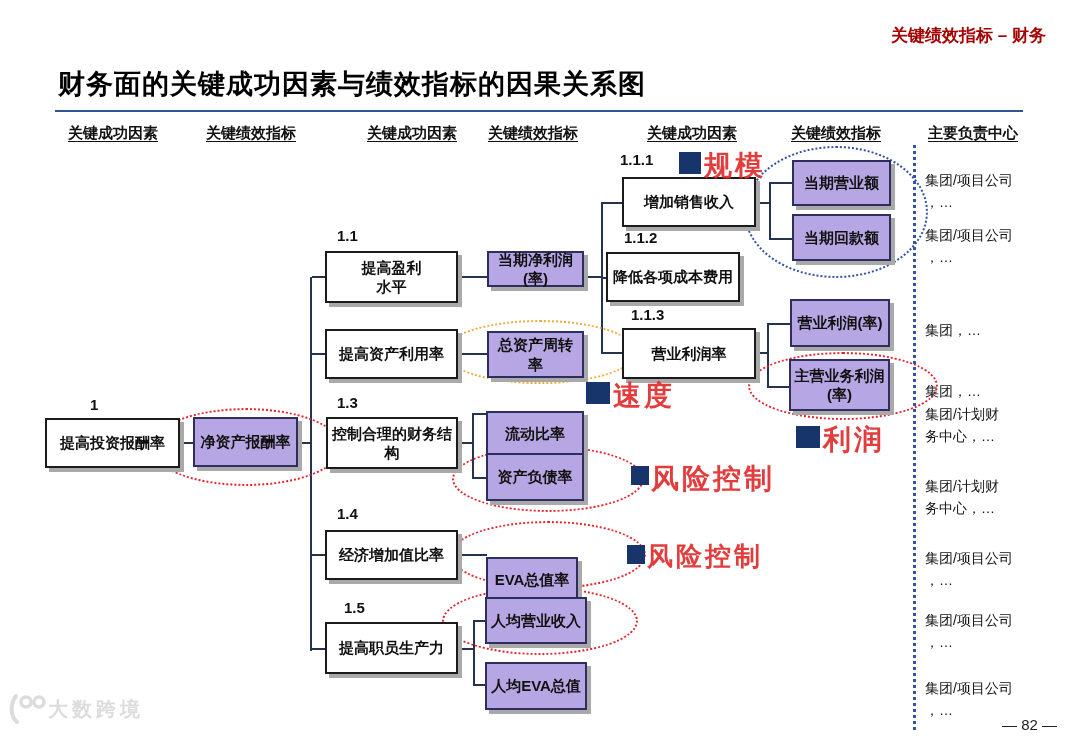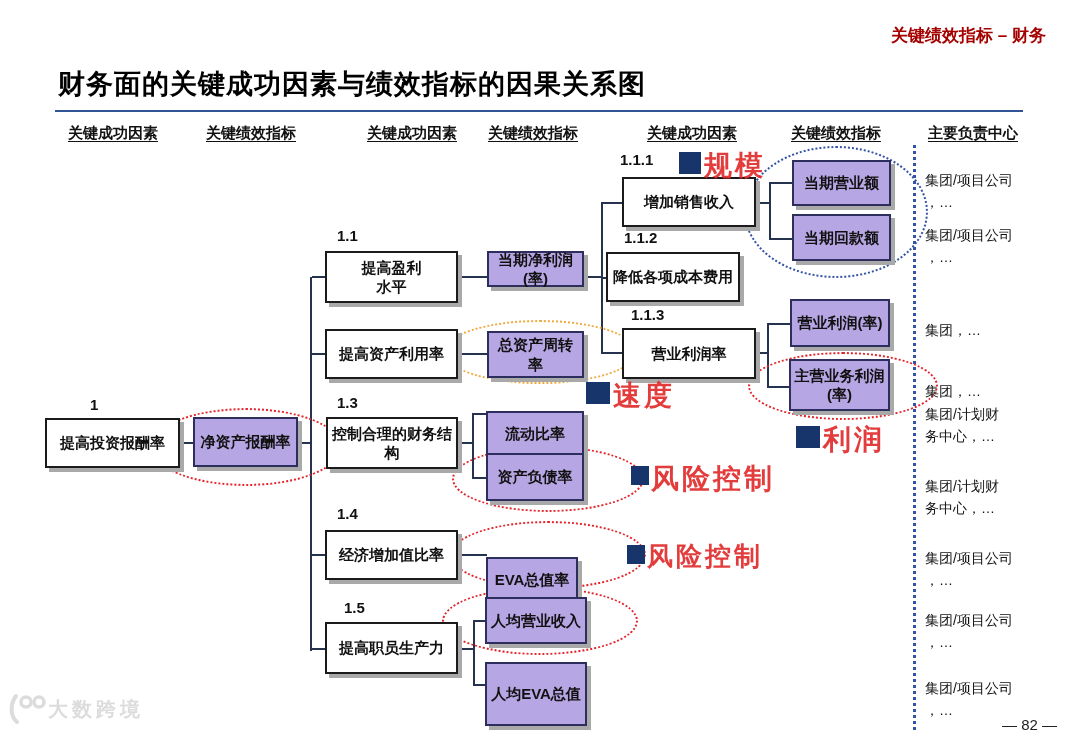--- a/index.html
+++ b/index.html
@@ -106,21 +106,21 @@
 <div class="box" style="left:606px;top:252px;width:134px;height:50px;">降低各项成本费用</div>
 <div class="box" style="left:622px;top:328px;width:134px;height:51px;">营业利润率</div>
 
 <div class="box kpi" style="left:193px;top:417px;width:105px;height:50px;">净资产报酬率</div>
 <div class="box kpi" style="left:487px;top:251px;width:97px;height:36px;">当期净利润(率)</div>
 <div class="box kpi" style="left:487px;top:331px;width:97px;height:47px;">总资产周转率</div>
 <div class="box kpi" style="left:486px;top:411px;width:98px;height:45px;">流动比率</div>
 <div class="box kpi" style="left:486px;top:453px;width:98px;height:48px;">资产负债率</div>
 <div class="box kpi" style="left:486px;top:557px;width:92px;height:46px;">EVA总值率</div>
 <div class="box kpi" style="left:485px;top:597px;width:102px;height:47px;">人均营业收入</div>
-<div class="box kpi" style="left:485px;top:662px;width:102px;height:64px;">人均EVA总值</div>
+<div class="box kpi" style="left:485px;top:662px;width:102px;height:48px;">人均EVA总值</div>
 <div class="box kpi" style="left:792px;top:160px;width:99px;height:46px;">当期营业额</div>
 <div class="box kpi" style="left:792px;top:214px;width:99px;height:47px;">当期回款额</div>
 <div class="box kpi" style="left:790px;top:299px;width:100px;height:48px;">营业利润(率)</div>
 <div class="box kpi" style="left:789px;top:359px;width:101px;height:52px;">主营业务利润(率)</div>
 
 <div class="sq" style="left:679px;top:152px;width:22px;height:22px;"></div>
 <div class="stamp" style="left:704px;top:147px;font-size:28px;">规模</div>
 <div class="sq" style="left:586px;top:382px;width:24px;height:22px;"></div>
 <div class="stamp" style="left:613px;top:377px;font-size:28px;">速度</div>
 <div class="sq" style="left:631px;top:466px;width:18px;height:19px;"></div>

